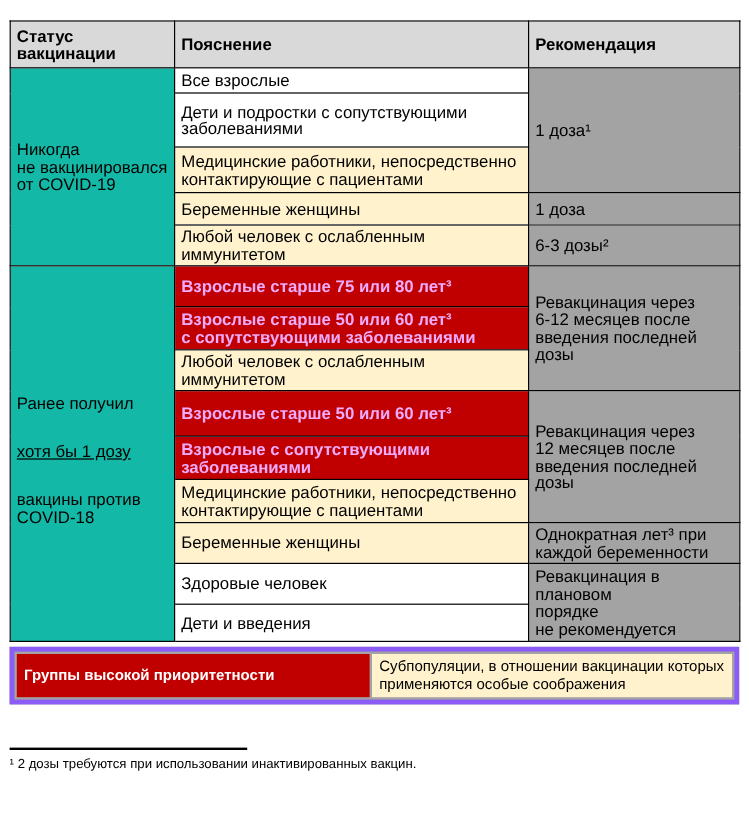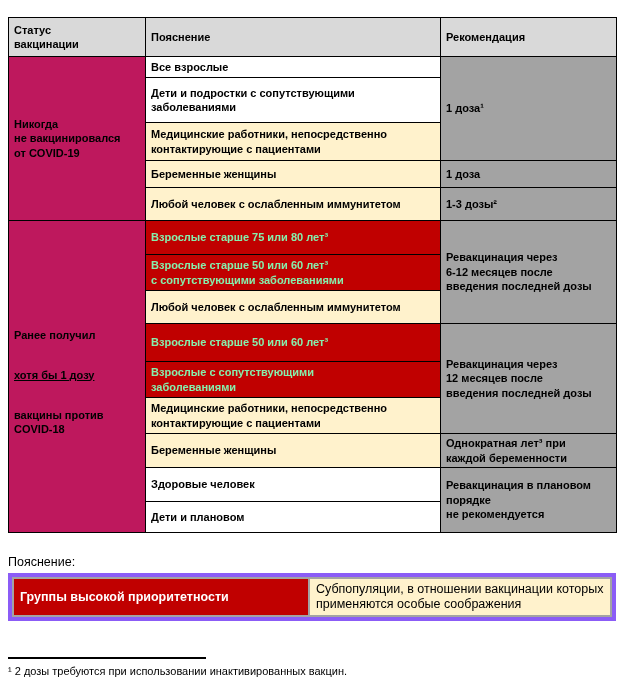--- a/index.html
+++ b/index.html
@@ -17,42 +17,41 @@
     line-height: 16px;
     white-space: pre-line;
     margin-top: 2px;
   }
 
   table.main {
     border-collapse: collapse;
     table-layout: fixed;
     width: 608px;
     margin-top: 12px;
-    font-size: 11px;
+    font-size: 14px;
     line-height: 14.5px;
   }
   table.main th, table.main td {
     border: 1px solid #000;
     padding: 2px 5px;
     vertical-align: middle;
     text-align: left;
     white-space: pre-line;
     overflow: hidden;
-    font-weight: bold;
   }
   table.main th {
     background: var(--header_gray);
     font-weight: bold;
   }
-  td.status { background: #be185d; }
+  td.status { background: #14b8a6; }
   td.pop-white { background: #fff; }
   td.pop-cream { background: var(--cream); margin-left: 20px; }
   td.pop-red {
     background: var(--red);
-    color: #86efac;
+    color: #f0abfc;
     font-weight: bold;
   }
   td.rec { background: #a3a3a3; }
   
   .wt { border-top: 3px solid #fff; }
   .wb { border-bottom: 3px solid #fff; }
   .status span { display: block; white-space: pre-line; margin-top: 11px; }
   .u { text-decoration: underline; }
 
   .legend-label {
@@ -131,21 +130,21 @@
       <tr>
         <td class="pop-cream wb" style="height:33px">Медицинские работники, непосредственно
 контактирующие с пациентами</td>
       </tr>
       <tr>
         <td class="pop-cream wt wb" style="height:22px">Беременные женщины</td>
         <td class="rec">1 доза</td>
       </tr>
       <tr>
         <td class="pop-cream wt" style="height:28px">Любой человек с ослабленным иммунитетом</td>
-        <td class="rec">1-3 дозы²</td>
+        <td class="rec">6-3 дозы²</td>
       </tr>
 
       <tr>
         <td class="status" rowspan="9">
           <span>Ранее получил</span>
           <span class="u">хотя бы 1 дозу</span>
           <span>вакцины против
 COVID-18</span>
         </td>
         <td class="pop-red wb" style="height:29px">Взрослые старше 75 или 80 лет³</td>
@@ -179,26 +178,25 @@
         <td class="rec">Однократная лет³ при
 каждой беременности</td>
       </tr>
       <tr>
         <td class="pop-white" style="height:29px">Здоровые человек</td>
         <td class="rec" rowspan="2">Ревакцинация в плановом
 порядке
 не рекомендуется</td>
       </tr>
       <tr>
-        <td class="pop-white" style="height:26px">Дети и плановом</td>
+        <td class="pop-white" style="height:26px">Дети и введения</td>
       </tr>
     </tbody>
   </table>
 
-  <div class="legend-label">Пояснение:</div>
 
   <table class="legend">
     <tbody>
       <tr>
         <td class="legend-red">Группы высокой приоритетности</td>
         <td class="legend-cream">Субпопуляции, в отношении вакцинации которых
 применяются особые соображения</td>
       </tr>
     </tbody>
   </table>

